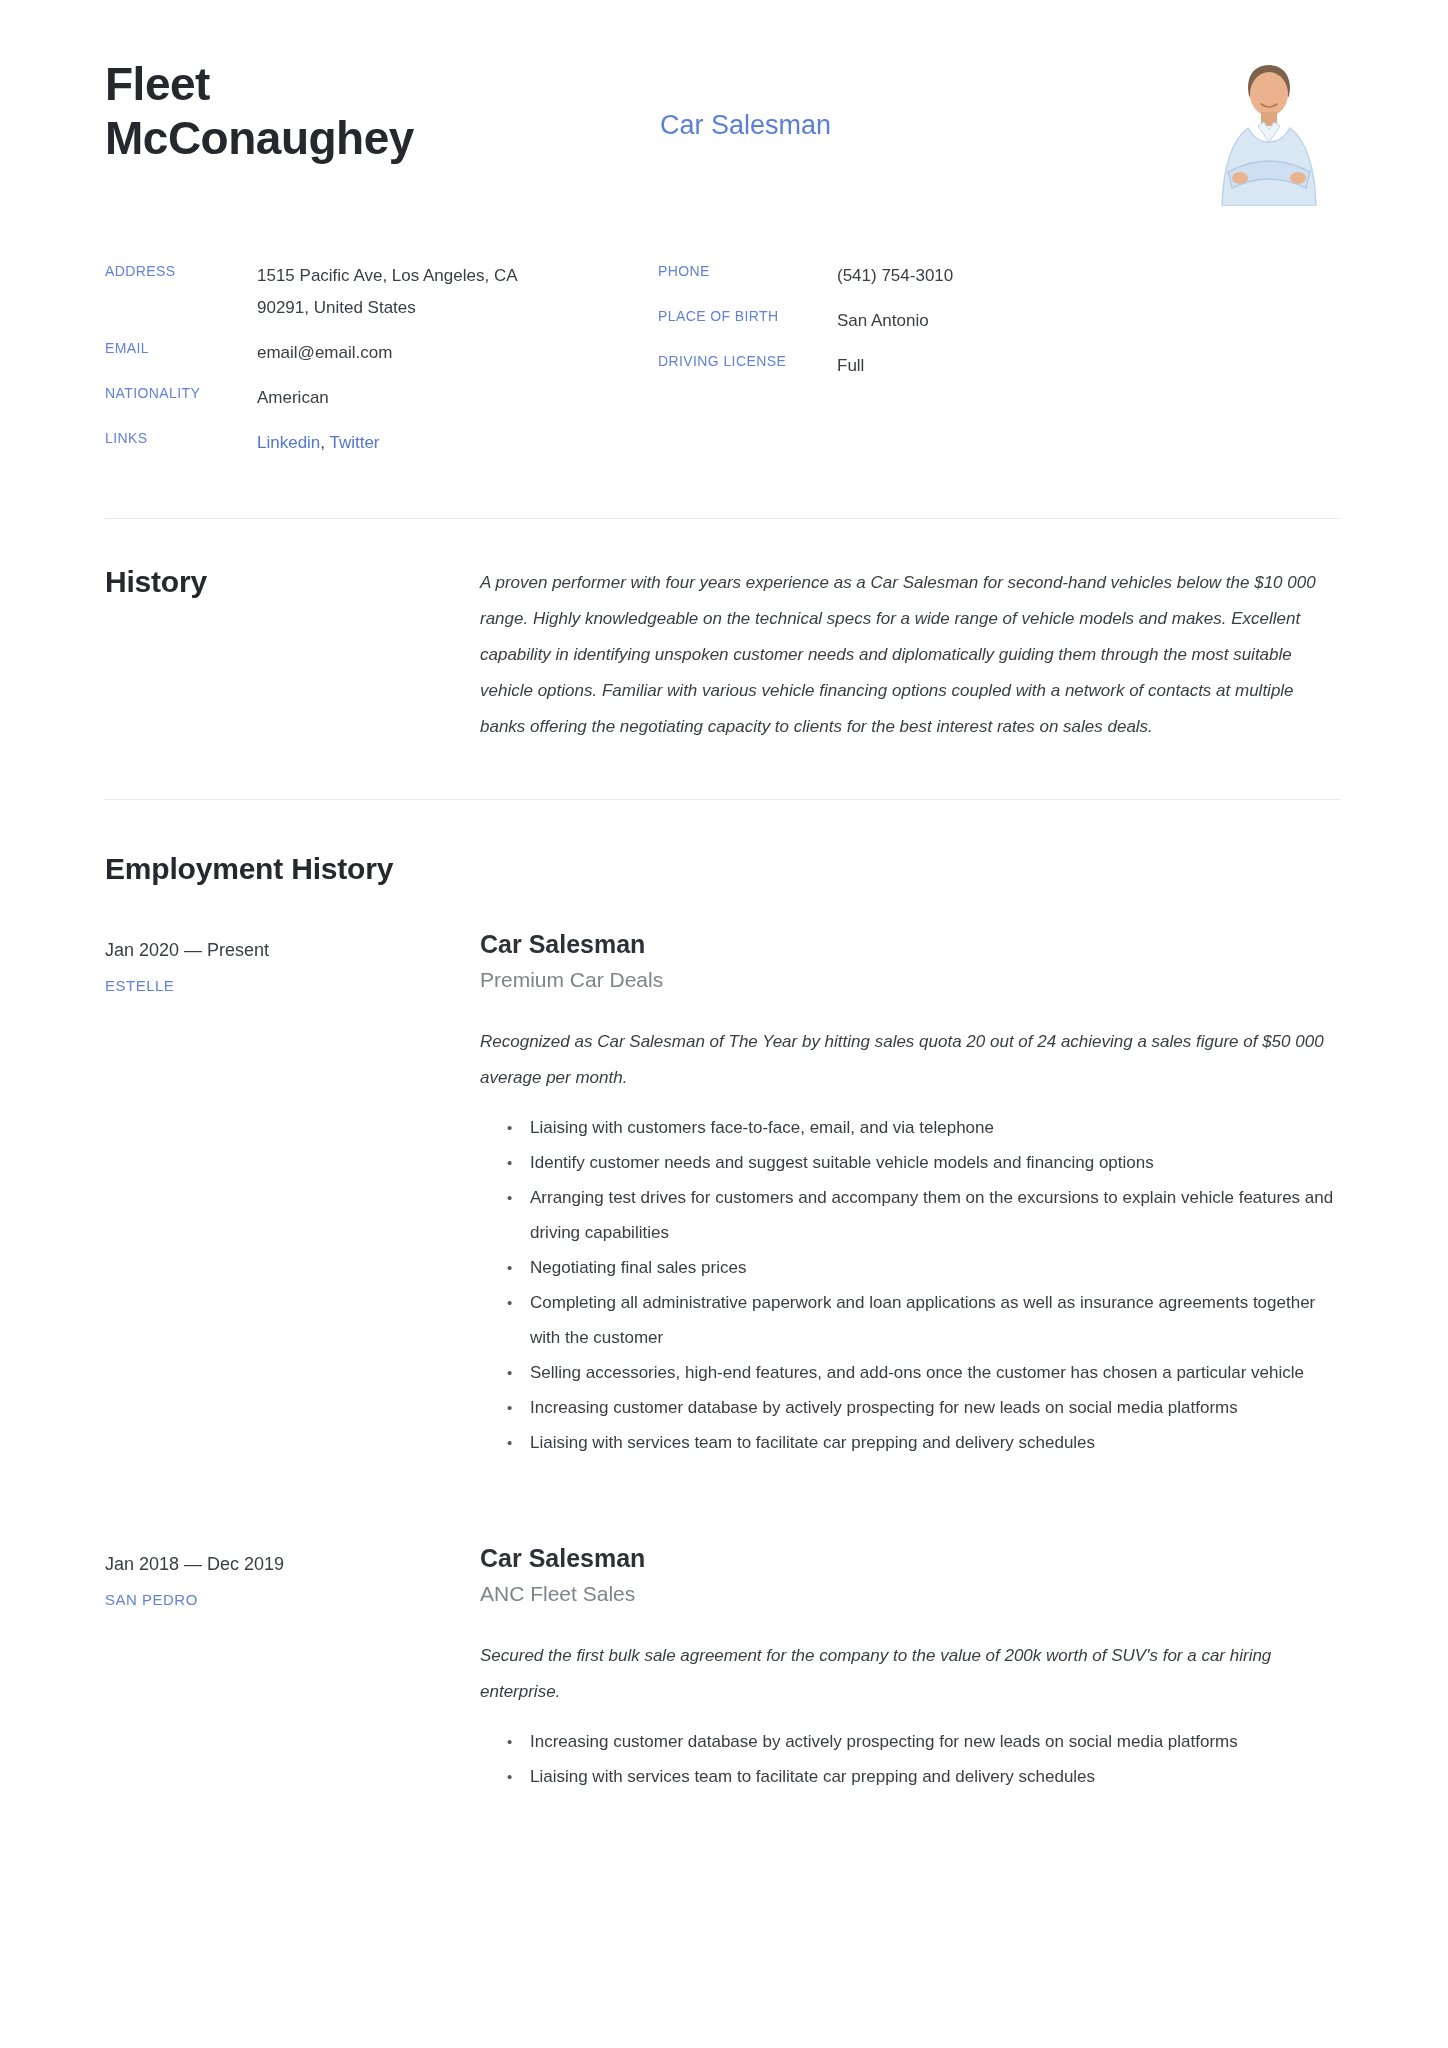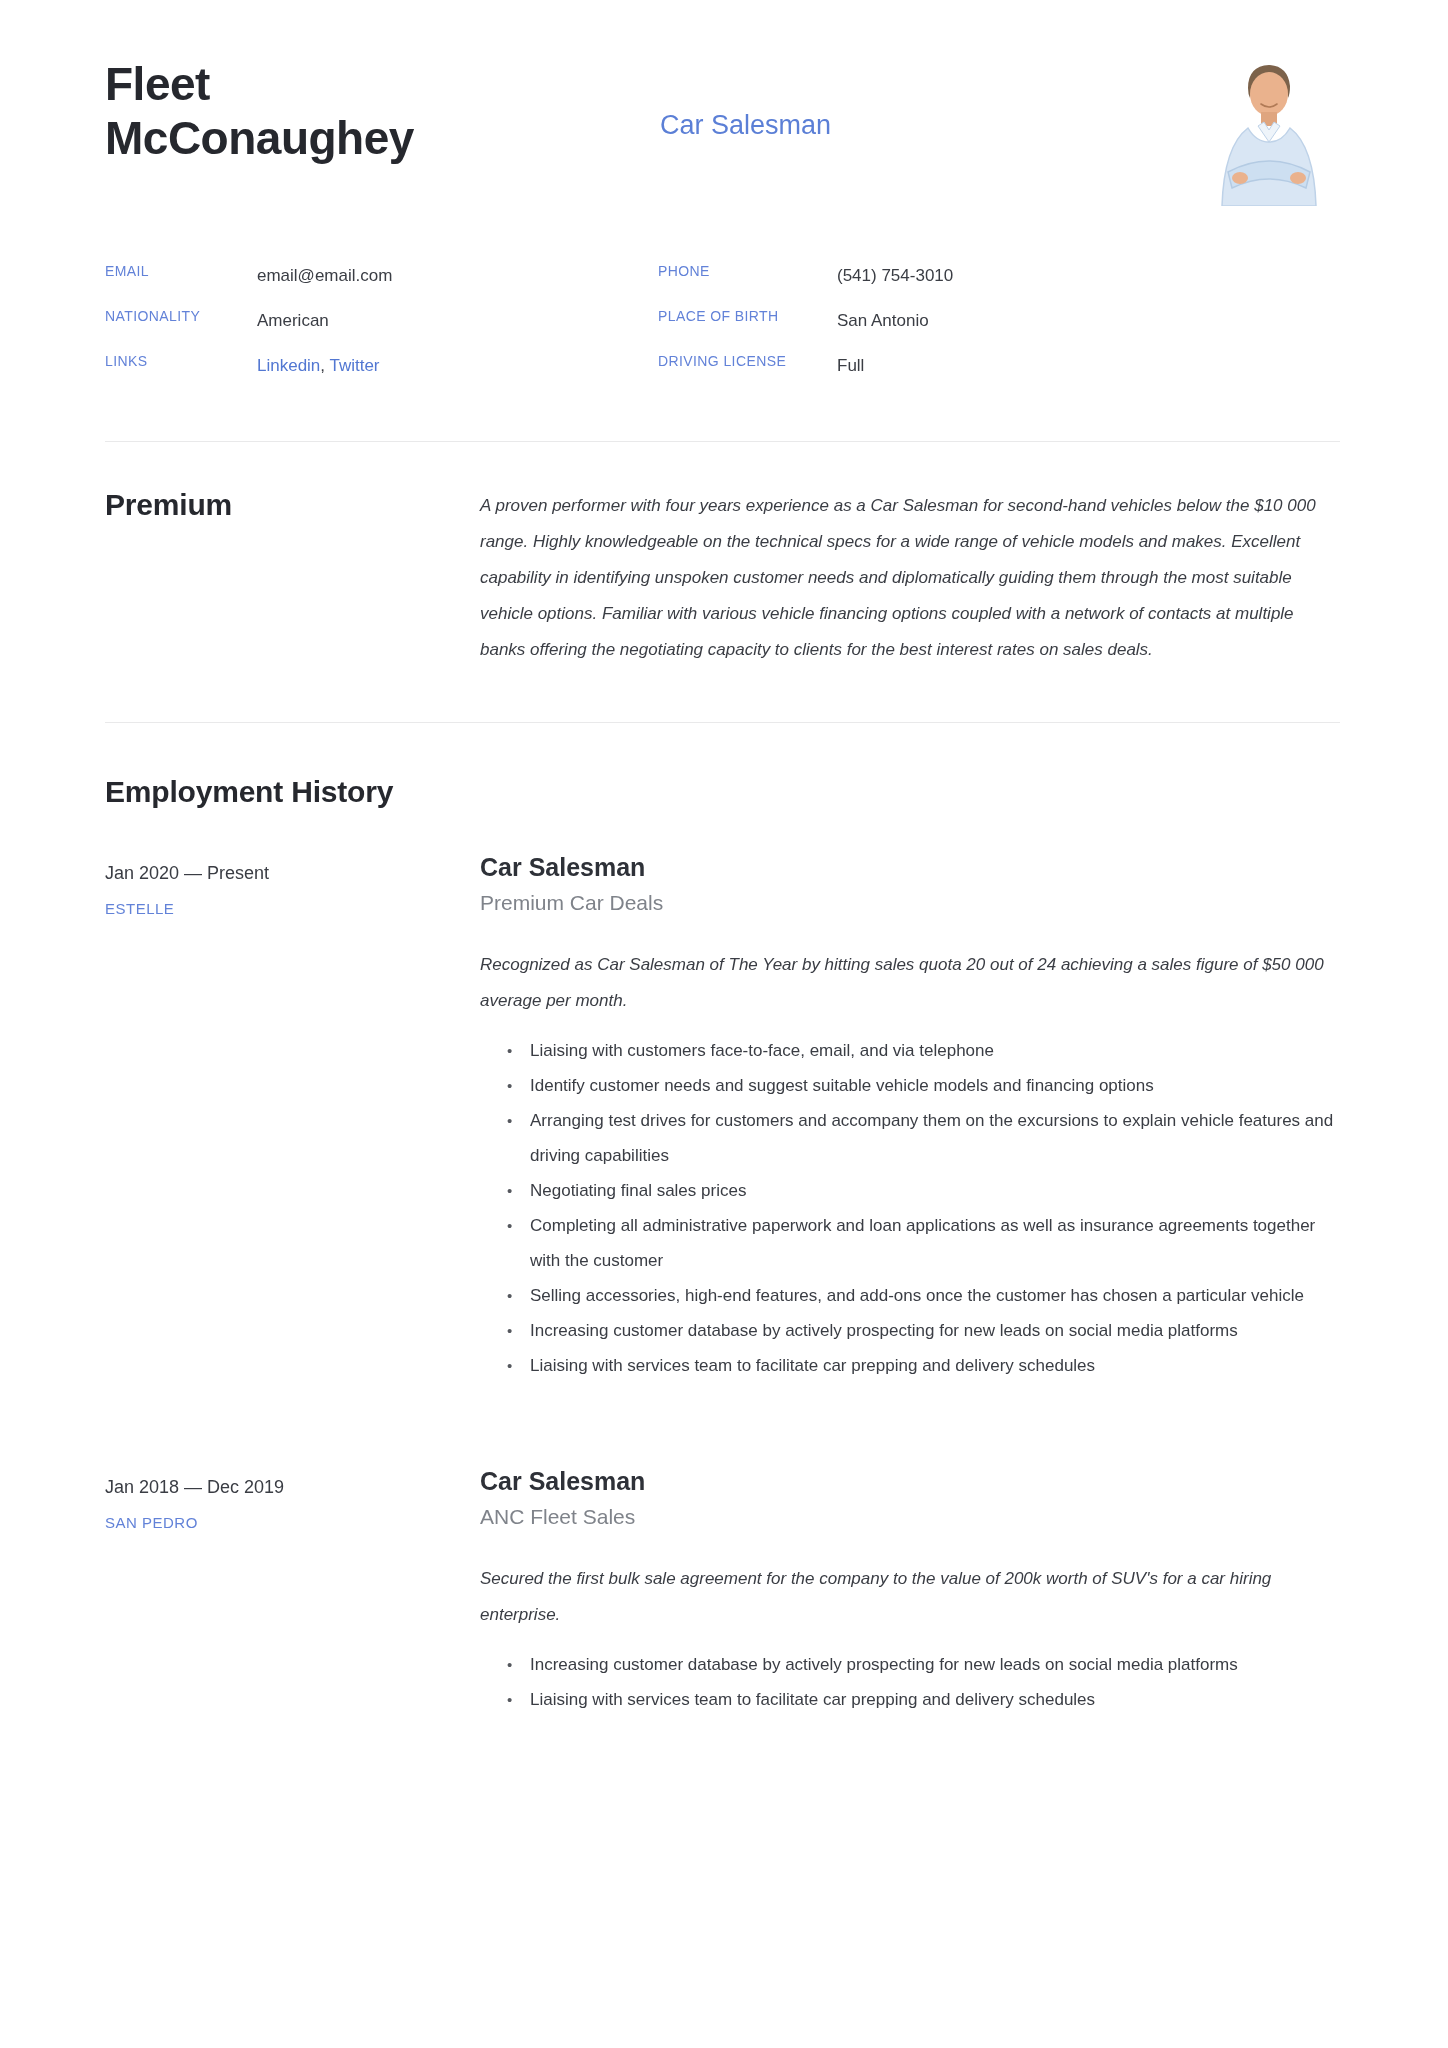--- a/index.html
+++ b/index.html
@@ -189,20 +189,24 @@
 
         <ellipse cx="30" cy="124" rx="8" ry="6" fill="#eab28d"></ellipse>
         <ellipse cx="88" cy="124" rx="8" ry="6" fill="#eab28d"></ellipse>
       </svg>
     </div>
   </header>
 
   <section class="contact">
     <div class="contact-col left">
       <div class="contact-row">
+        <div class="contact-label">ADDRESS</div>
+        <div class="contact-value">1515 Pacific Ave, Los Angeles, CA 90291, United States</div>
+      </div>
+      <div class="contact-row">
         <div class="contact-label">EMAIL</div>
         <div class="contact-value">email@email.com</div>
       </div>
       <div class="contact-row">
         <div class="contact-label">NATIONALITY</div>
         <div class="contact-value">American</div>
       </div>
       <div class="contact-row">
         <div class="contact-label">LINKS</div>
         <div class="contact-value"><a class="link">Linkedin</a><span>, </span><a class="link">Twitter</a>
@@ -221,21 +225,21 @@
       <div class="contact-row">
         <div class="contact-label">DRIVING LICENSE</div>
         <div class="contact-value">Full</div>
       </div>
     </div>
   </section>
 
   <hr class="divider d1">
 
   <section class="section-grid profile-section">
-    <h2 class="section-heading">Premium</h2>
+    <h2 class="section-heading">History</h2>
     <p class="profile-text">A proven performer with four years experience as a Car Salesman for second-hand vehicles below the $10 000 range. Highly knowledgeable on the technical specs for a wide range of vehicle models and makes. Excellent capability in identifying unspoken customer needs and diplomatically guiding them through the most suitable vehicle options. Familiar with various vehicle financing options coupled with a network of contacts at multiple banks offering the negotiating capacity to clients for the best interest rates on sales deals.</p>
   </section>
 
   <hr class="divider d2">
 
   <section class="employment-section">
     <h2 class="section-heading employment-heading">Employment History</h2>
 
     <div class="section-grid entry">
       <div class="entry-meta">

